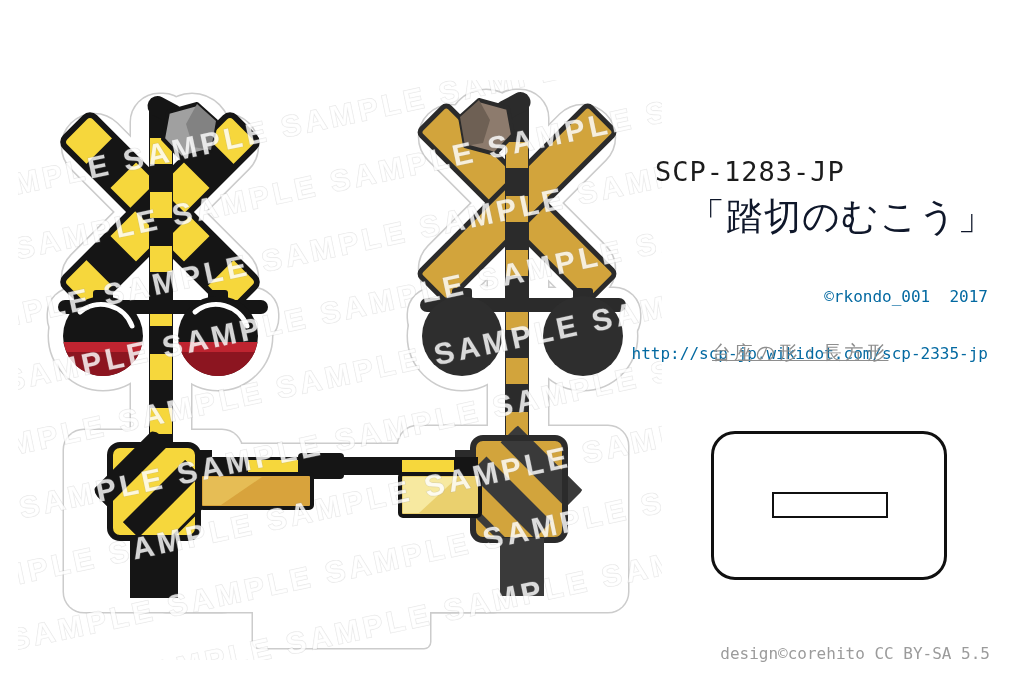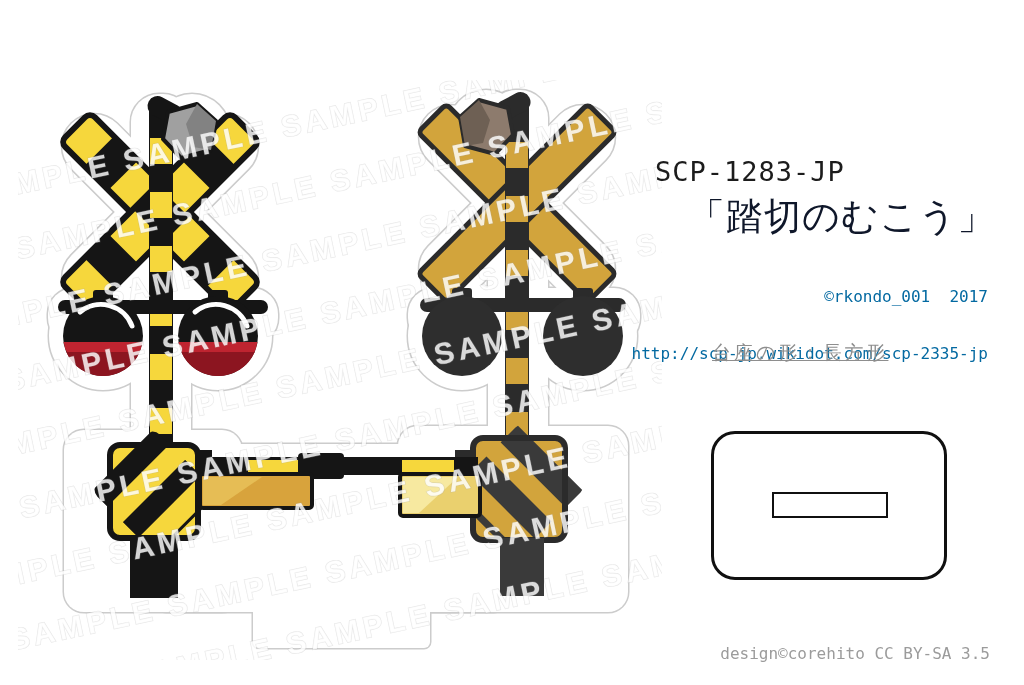--- a/index.html
+++ b/index.html
@@ -208,14 +208,14 @@
     <div>©rkondo_001  2017</div>
     <div>http://scp-jp.wikidot.com/scp-2335-jp</div>
   </div>
 
   <div class="base-label">台座の形：長方形</div>
 
   <div class="base-diagram">
     <div class="base-slot"></div>
   </div>
 
-  <div class="footer-license">design©corehito CC BY-SA 3.5</div>
+  <div class="footer-license">design©corehito CC BY-SA 5.5</div>
 </div>
 
 </body></html>

